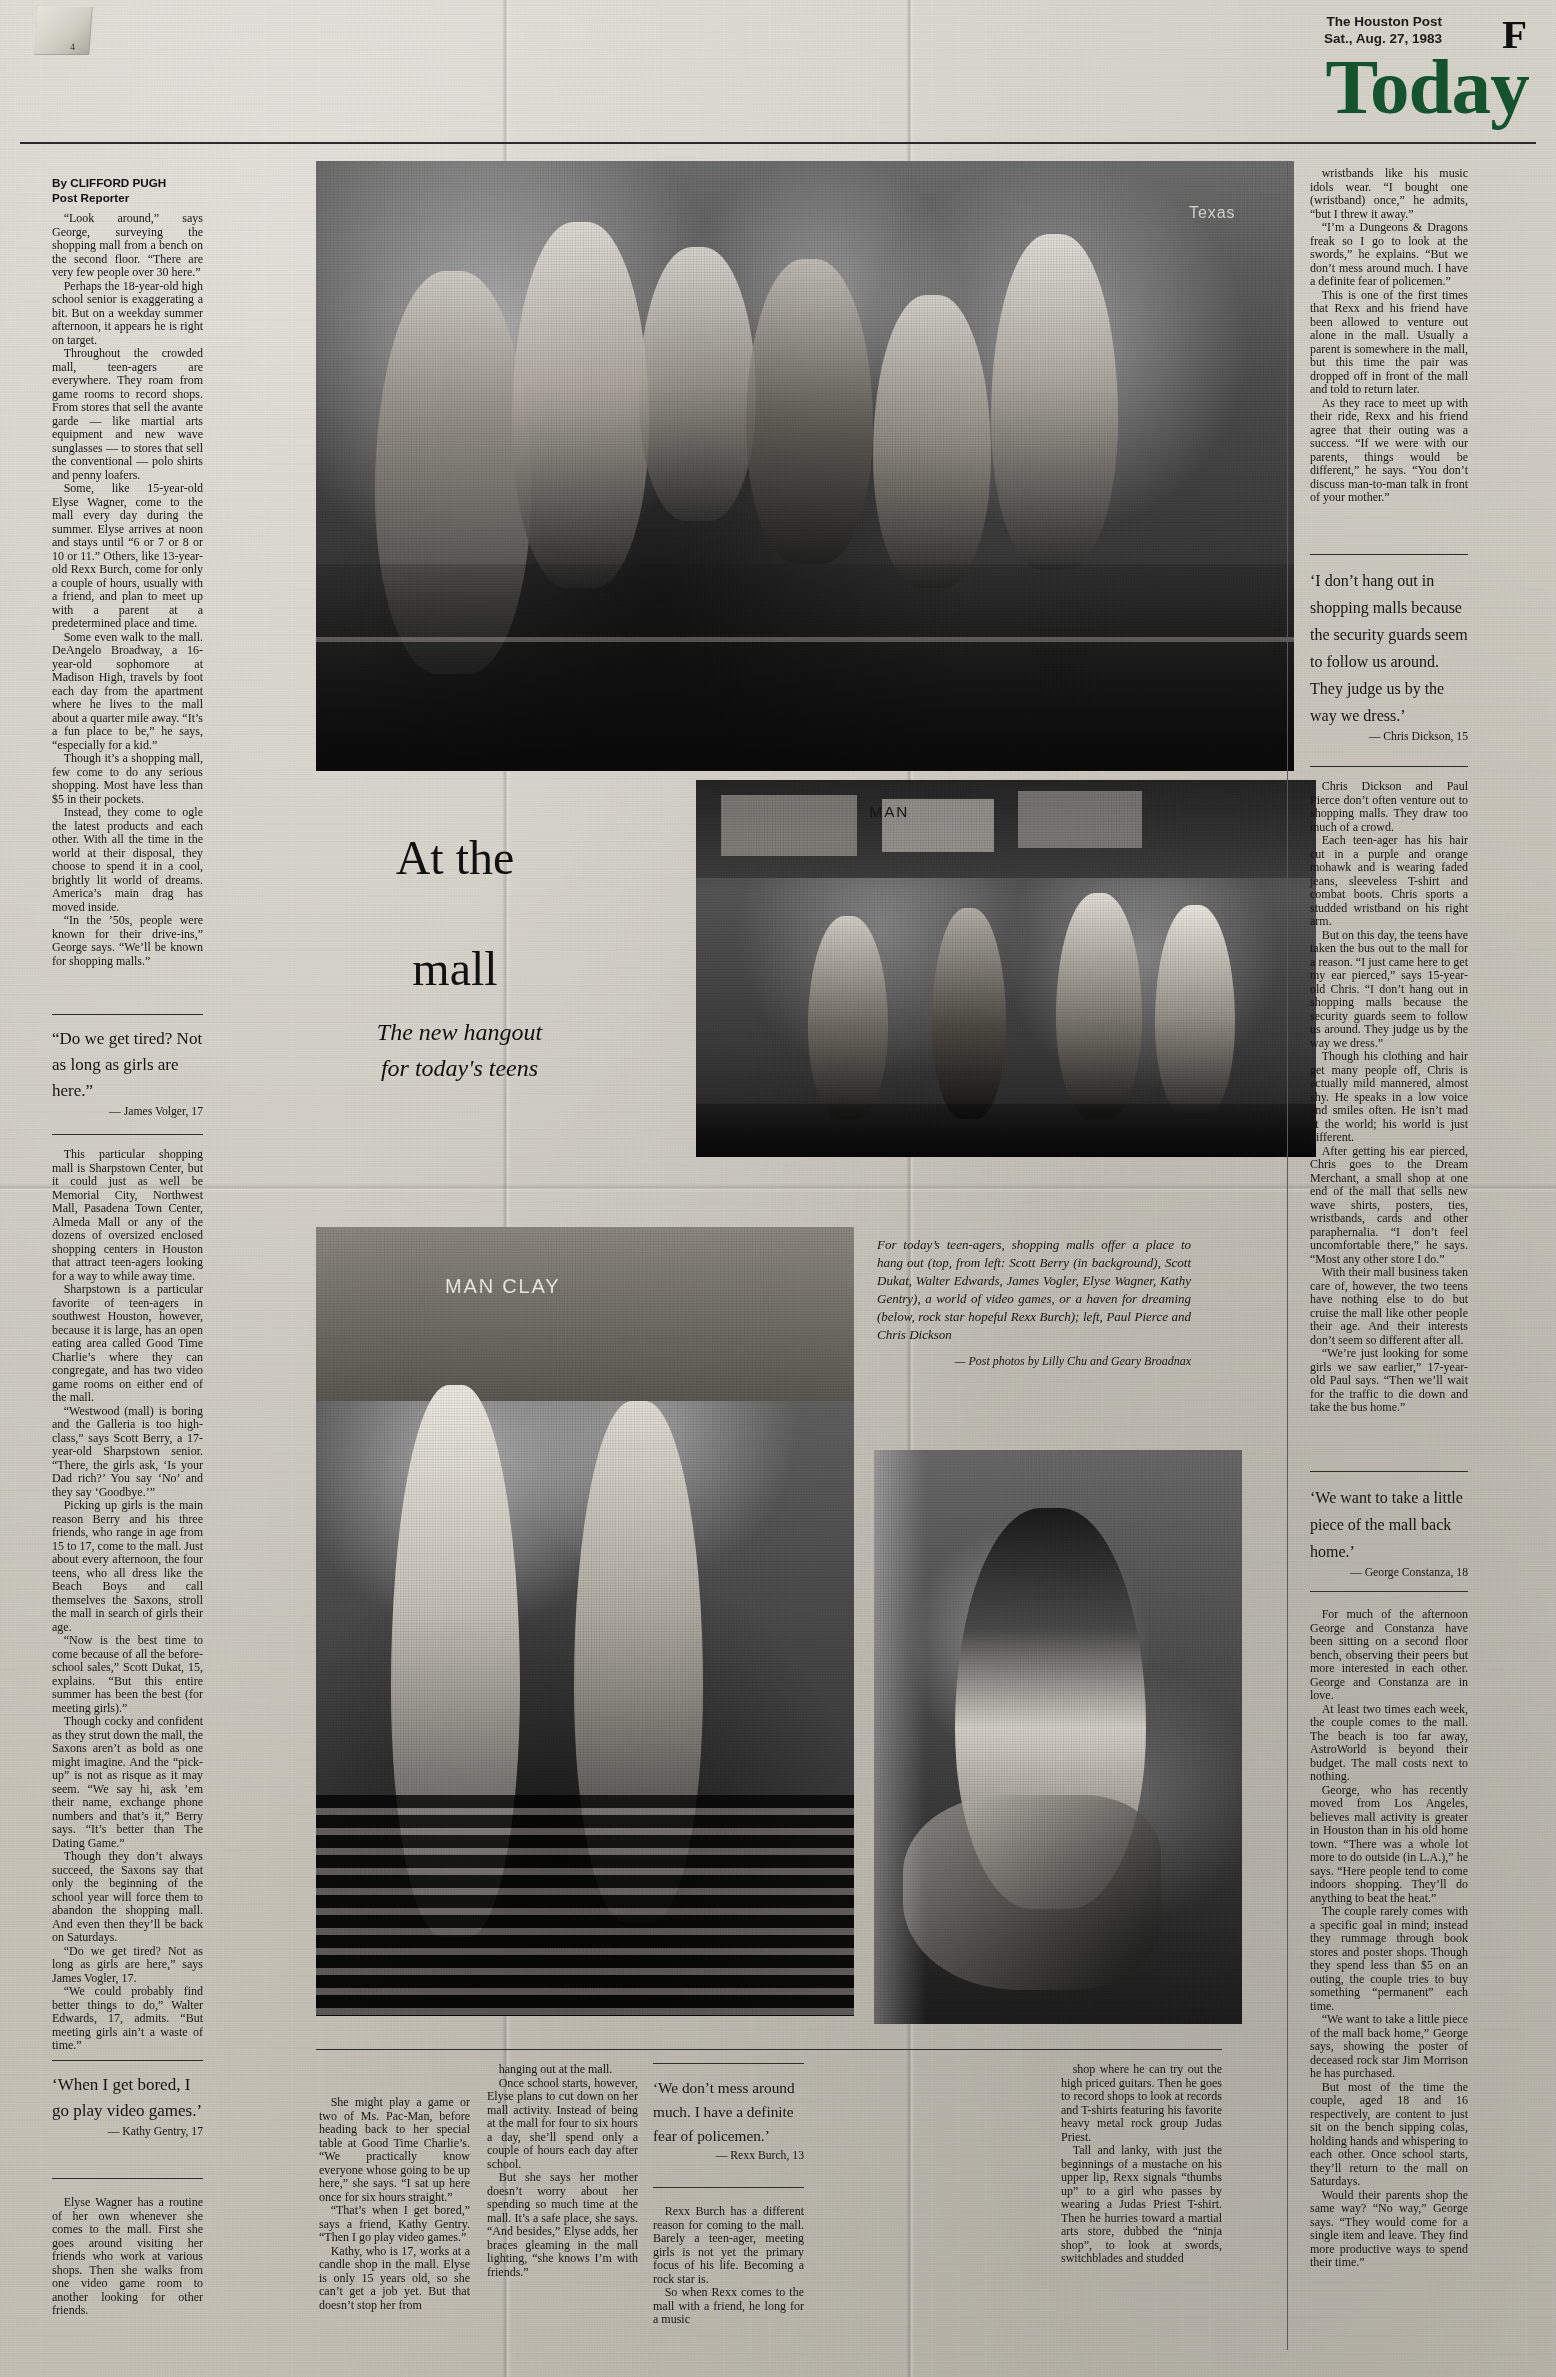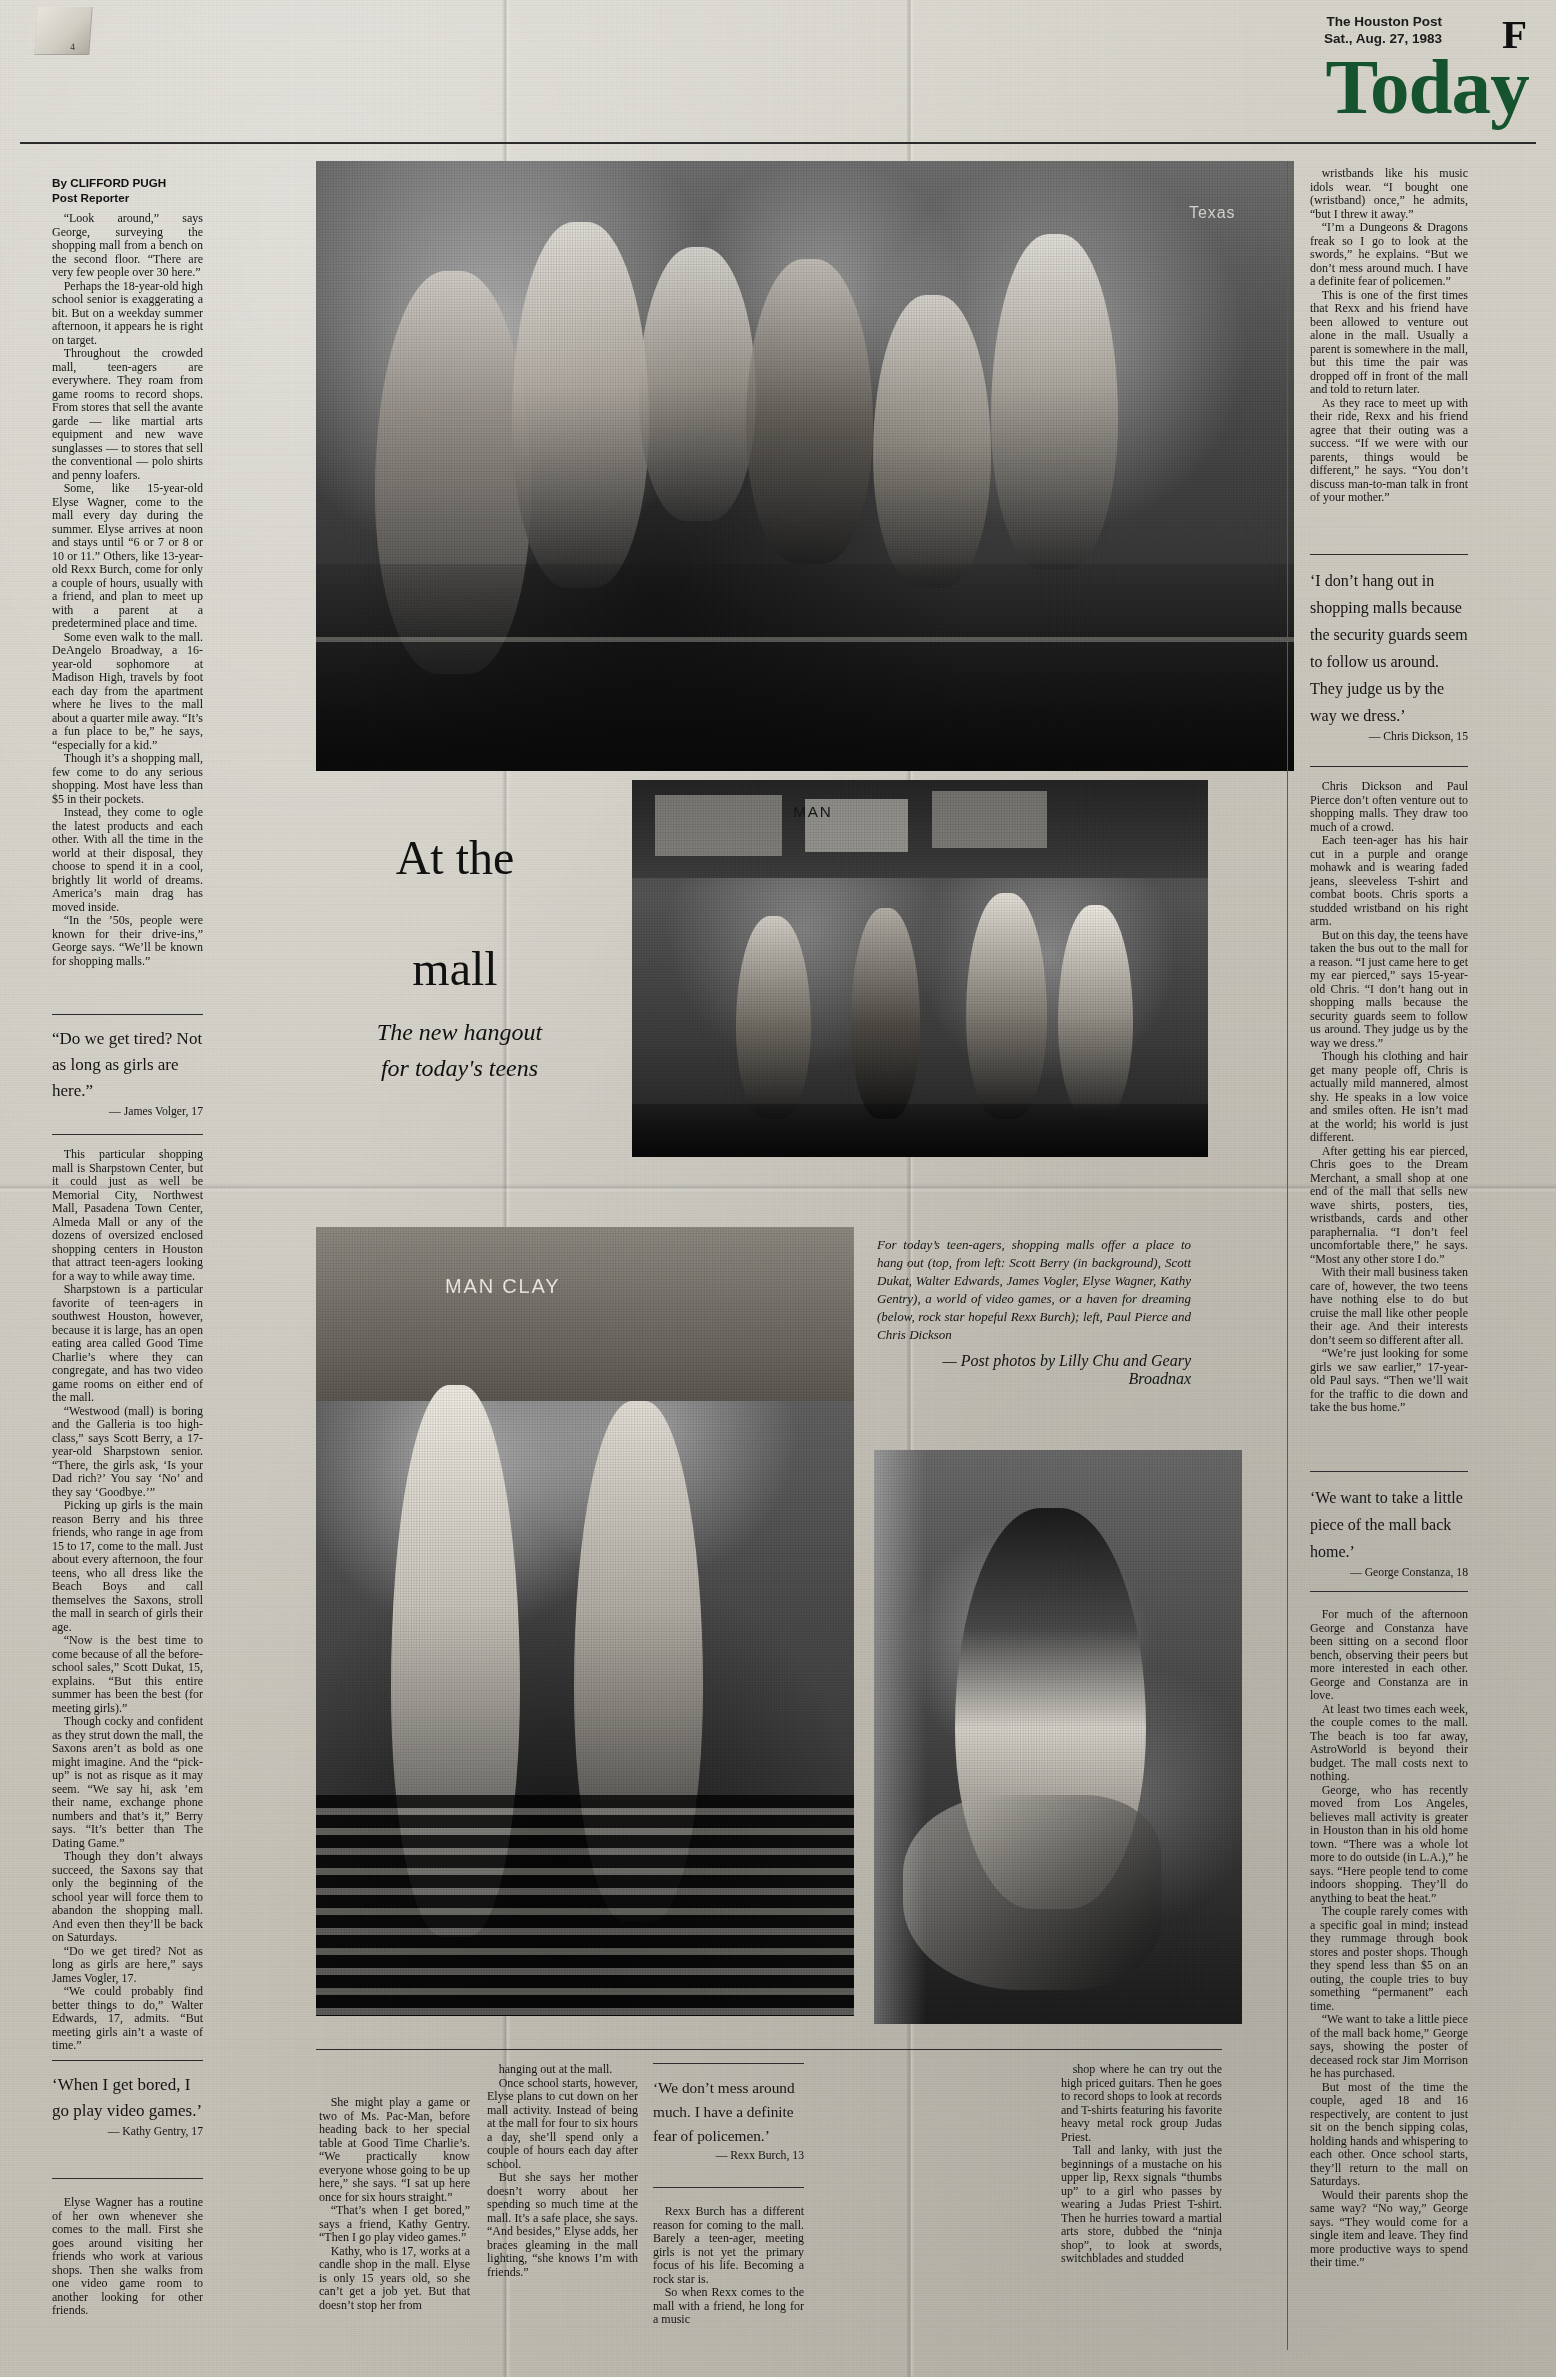--- a/index.html
+++ b/index.html
@@ -107,21 +107,21 @@
   }
   .hl-main{font-size:48px;line-height:54px;text-align:center;}
   .hl-sub{font-size:24px;line-height:30.5px;font-style:italic;text-align:center;}
 
   .pullquote{
     position:absolute;font-family:"Liberation Serif", serif;font-size:17px;line-height:26px;color:#151515;
   }
   .pullattr{font-family:"Liberation Serif", serif;font-size:11.7px;line-height:16px;text-align:right;}
 
   .caption{position:absolute;font-family:"Liberation Serif", serif;font-style:italic;font-size:13px;line-height:18px;color:#141414;text-align:justify;}
-  .credit{font-style:italic;font-size:16px;text-align:right;margin-top:8px;}
+  .credit{font-style:italic;font-size:12px;text-align:right;margin-top:8px;}
 
   .hr{position:absolute;background:#2d2d2d;height:0.9px;}
   .vr{position:absolute;background:#5a5a5a;width:0.9px;}
 </style>
 </head>
 <body>
 
 <div class="page">
   <div class="paper"></div>
   <div class="grain"></div>
@@ -209,21 +209,21 @@
         <div style="position:absolute;right:6%;top:7%;font-family:'Liberation Sans',sans-serif;font-size:16px;color:rgba(240,238,230,.85);letter-spacing:0.9px;">Texas</div>
       </div>
       <div class="halftone"></div>
     </div>
 
     <div class="headline hl-main" style="left:305px;top:824px;width:260px;">At the</div>
     <div class="headline hl-main" style="left:305px;top:935px;width:260px;">mall</div>
     <div class="headline hl-sub" style="left:296px;top:1010px;width:287px;">The new hangout</div>
     <div class="headline hl-sub" style="left:296px;top:1046px;width:287px;">for today's teens</div>
 
-    <div class="photo ph2" style="left:612px;top:773px;width:576px;height:377px;">
+    <div class="photo ph2" style="left:676px;top:773px;width:620px;height:377px;">
       <div class="inner">
         <div style="position:absolute;left:0;top:0;width:100%;height:26%;background:linear-gradient(180deg,#252525,#3d3d3d);"></div>
         <div style="position:absolute;left:4%;top:4%;width:22%;height:16%;background:#bdb9b1;opacity:.55;"></div>
         <div style="position:absolute;left:30%;top:5%;width:18%;height:14%;background:#d6d2ca;opacity:.6;"></div>
         <div style="position:absolute;left:52%;top:3%;width:20%;height:15%;background:#c3bfb7;opacity:.5;"></div>
         <div style="position:absolute;left:28%;top:6%;font-family:'Liberation Sans',sans-serif;font-size:15.3px;color:#16161a;letter-spacing:1.8px;">MAN</div>
         <div class="figblur" style="left:18%;top:36%;width:13%;height:54%;background:linear-gradient(180deg,#d5d1c9 0%,#6e6a62 55%,#1d1d1d 100%);"></div>
         <div class="figblur" style="left:38%;top:34%;width:12%;height:56%;background:linear-gradient(180deg,#b6b2aa 0%,#4f4b45 55%,#121212 100%);"></div>
         <div class="figblur" style="left:58%;top:30%;width:14%;height:60%;background:linear-gradient(180deg,#e6e2da 0%,#8a857c 50%,#1a1a1a 100%);"></div>
         <div class="figblur" style="left:74%;top:33%;width:13%;height:57%;background:linear-gradient(180deg,#f0ece4 0%,#9b968d 50%,#242424 100%);"></div>

